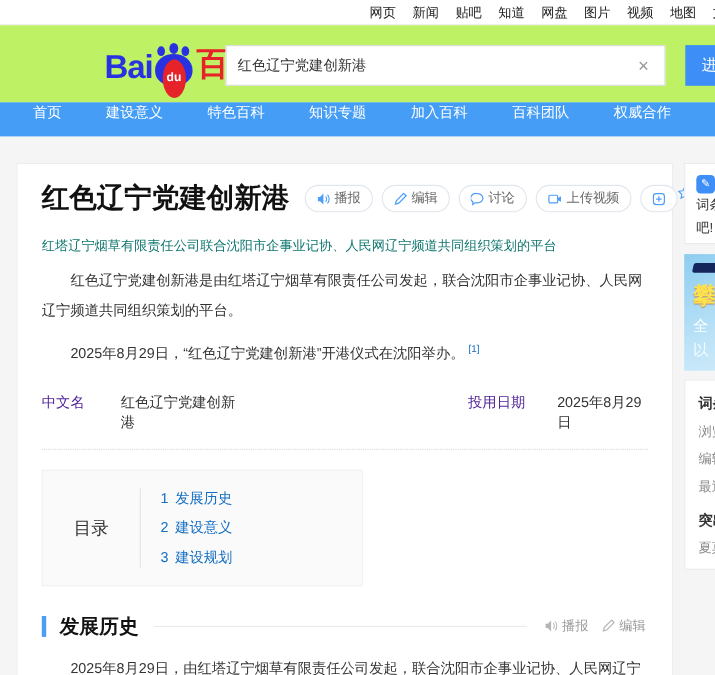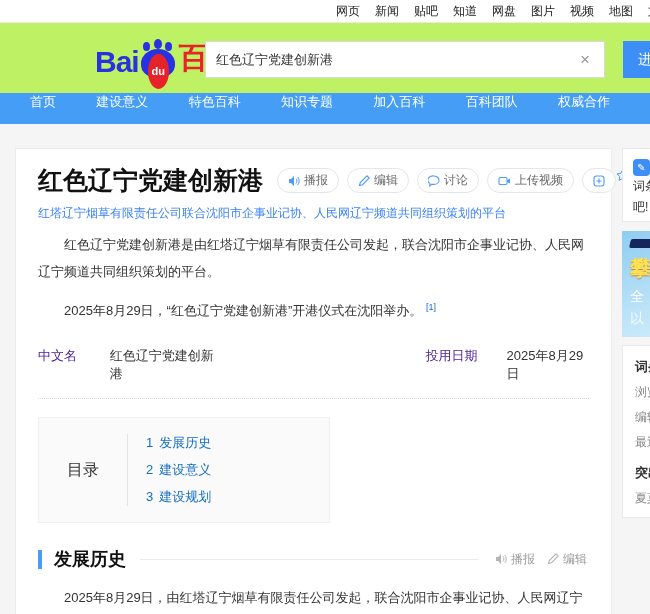--- a/index.html
+++ b/index.html
@@ -61,21 +61,21 @@
   .title-group { display:flex; align-items:flex-end; }
   h1.entry-title { font-size:25px; font-weight:bold; color:#111; line-height:30px; white-space:nowrap; }
   .pill-actions { display:flex; gap:8px; margin-left:14px; margin-bottom:2px; }
   .pill {
     display:flex; align-items:center; gap:4px; border:1px solid #e1e6ec; border-radius:13px;
     padding:3px 10px; font-size:12px; color:#666; cursor:pointer; white-space:nowrap; background:#fff;
   }
   .pill svg { display:block; }
   .meta-row { margin-left:auto; display:flex; align-items:center; gap:8px; margin-top:2px; }
   .meta-item { display:flex; align-items:center; gap:4px; font-size:12px; color:#666; cursor:pointer; white-space:nowrap; }
-  .subtitle { font-size:12px; color:#3b82f6; margin-top:10px; }
+  .subtitle { font-size:12px; color:#0f766e; margin-top:20px; }
   .lead-p { font-size:13px; color:#333; line-height:27px; text-indent:2em; margin-top:9px; }
   sup.ref { color:#136ec2; font-size:9px; cursor:pointer; }
   
   .infobox {
     margin-top:14px; padding:9px 0 15px 0; border-bottom:1px dotted #d8d8d8;
     display:flex; font-size:13px;
   }
   .info-pair { display:flex; }
   .info-pair .lbl { color:#4c1d95; width:78px; }
   .info-pair .val { color:#333; }

